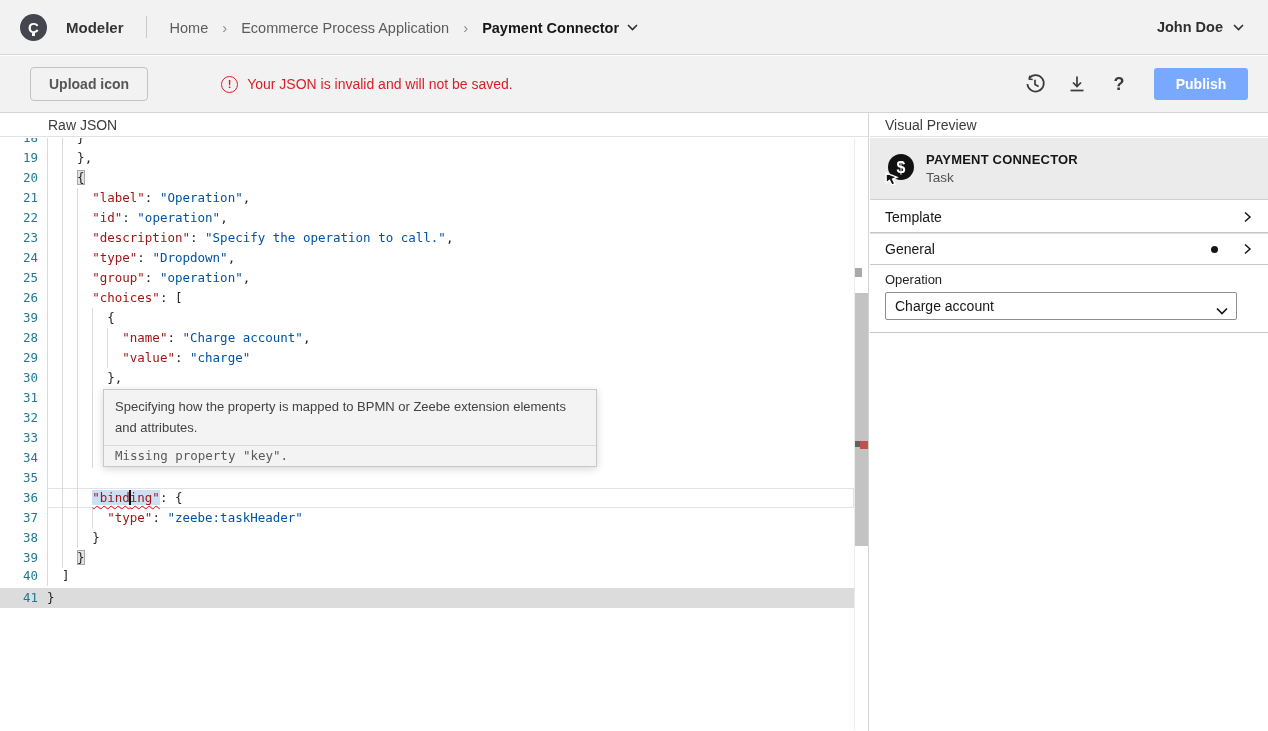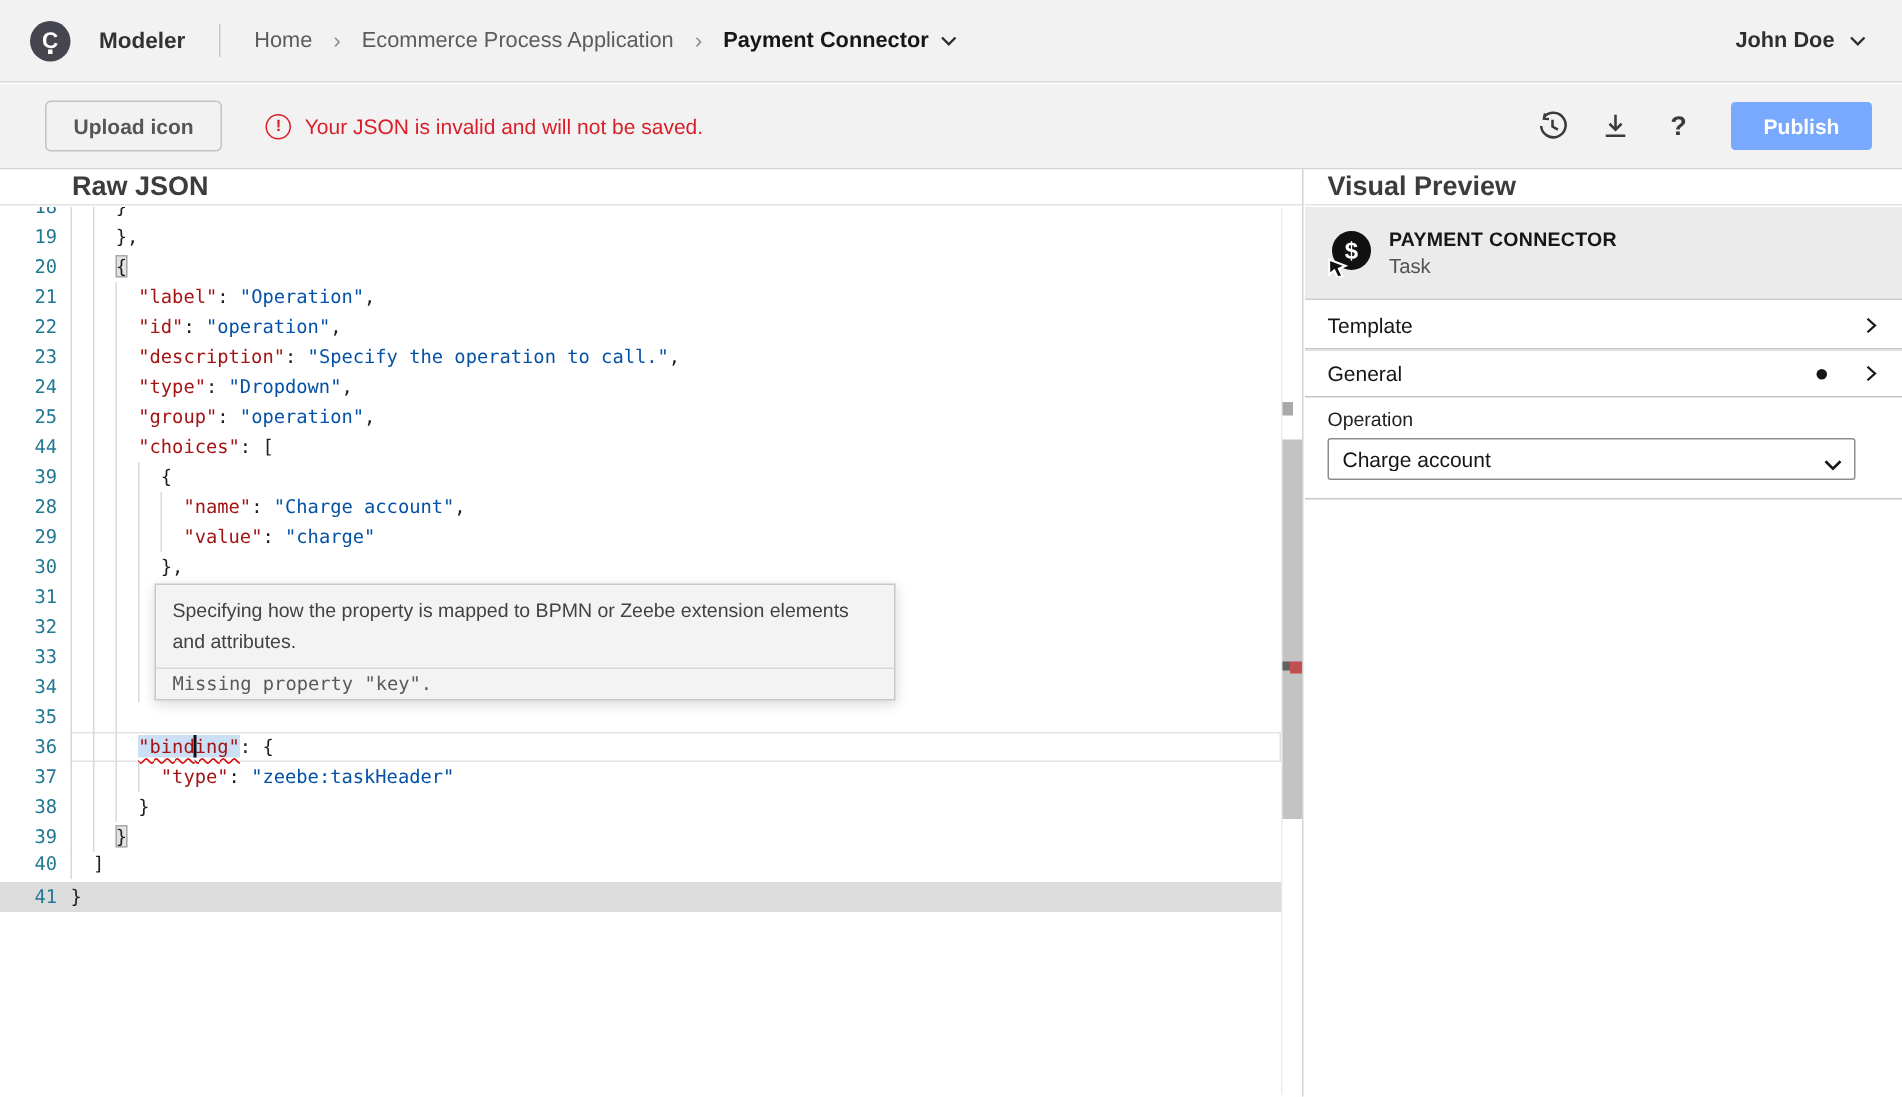--- a/index.html
+++ b/index.html
@@ -8,31 +8,31 @@
 
   
   .navbar { position:absolute; top:0; left:0; width:1268px; height:55px;
     background:#f2f2f2; border-bottom:1px solid #d8d8d8; display:flex; align-items:center; }
   .logo { width:27px; height:27px; border-radius:50%; background:#45454f; color:#fff;
     margin-left:20px; display:flex; align-items:center; justify-content:center;
     font-weight:bold; font-size:15px; position:relative; }
   .logo::after { content:""; position:absolute; bottom:5px; left:12px; width:3px; height:3px; background:#fff; }
   .appname { margin-left:19px; font-size:15px; font-weight:700; color:#333; }
   .nav-divider { width:1px; height:22px; background:#c9c9c9; margin-left:22px; }
-  .crumbs { display:flex; align-items:center; margin-left:23px; gap:14px; font-size:14.5px; }
+  .crumbs { display:flex; align-items:flex-end; margin-left:23px; gap:14px; font-size:14.5px; }
   .crumb { color:#5c5c5c; cursor:pointer; }
   .crumb-sep { color:#8c8c8c; font-size:15px; }
   .crumb-current { color:#161616; font-weight:600; display:flex; align-items:center; gap:8px; }
   .user { margin-left:auto; margin-right:24px; display:flex; align-items:center; gap:10px;
     font-size:14.5px; color:#2f2f2f; font-weight:600; }
   .chev-down svg { display:block; }
 
   
   .toolbar { position:absolute; top:56px; left:0; width:1268px; height:57px;
-    background:#f2f2f2; border-bottom:1px solid #d4d4d4; display:flex; align-items:center; }
+    background:#f2f2f2; border-bottom:1px solid #d4d4d4; display:flex; align-items:center;gap:44px; }
   .btn-upload { margin-left:30px; height:34px; padding:0 18px; background:transparent;
     border:1px solid #c2c2c2; border-radius:4px; font-size:14px; font-weight:600;
     color:#565656; font-family:inherit; cursor:pointer; }
   .err { display:flex; align-items:center; gap:9px; margin-left:29px; }
   .err-icon { width:17px; height:17px; border:1.6px solid #da1e28; border-radius:50%;
     color:#da1e28; font-size:11px; font-weight:700; display:flex; align-items:center;
     justify-content:center; line-height:1; }
   .err-text { color:#da1e28; font-size:14px; }
   .tool-right { margin-left:auto; display:flex; align-items:center; margin-right:20px; }
   .icon-btn { width:26px; height:26px; display:flex; align-items:center; justify-content:center;
@@ -40,21 +40,21 @@
   .help-glyph { font-size:18px; font-weight:600; color:#3a3a3a; }
   .btn-publish { margin-left:22px; width:94px; height:32px; background:#78a9ff; color:#fff;
     border:none; border-radius:3px; font-size:14px; font-weight:600; font-family:inherit; cursor:pointer; }
 
   
   .main { position:absolute; top:113px; left:0; width:1268px; height:618px; }
   .left-pane { position:absolute; left:0; top:0; width:869px; height:618px;
     border-right:1px solid #d4d4d4; background:#fff; }
   .right-pane { position:absolute; left:870px; top:0; width:398px; height:618px; background:#fff; }
   .pane-header { height:24px; border-bottom:1px solid #e2e2e2; display:flex; align-items:center;
-    font-size:18px; font-weight:700; color:#3c3c3c; }
+    font-size:14px; font-weight:400; color:#3c3c3c; }
   .pane-header.l { padding-left:48px; }
   .pane-header.r { padding-left:15px; }
 
   
   .editor { position:absolute; top:25px; left:0; right:0; bottom:0; overflow:hidden;
     font-family:"DejaVu Sans Mono", monospace; font-size:12.5px;border-radius:20px; }
   .edge-line { position:absolute; left:854px; top:0; bottom:0; width:1px; background:#ececec; }
   .line { position:absolute; left:0; width:854px; height:20px; line-height:20px; white-space:pre; }
   .line .ln { position:absolute; left:0; top:0; width:38px; text-align:right; color:#237893; }
   .line .code { position:absolute; left:47px; top:0; color:#1e1e1e; }
@@ -180,21 +180,21 @@
       <div class="edge-line"></div>
       <div id="code-lines">
           <div class="line" style="top: -10px;"><div class="guide" style="left: 47px;"></div><div class="guide" style="left: 62.05px;"></div><span class="ln">18</span><span class="code">    <span class="t-p">}</span></span></div>
           <div class="line" style="top: 10px;"><div class="guide" style="left: 47px;"></div><div class="guide" style="left: 62.05px;"></div><span class="ln">19</span><span class="code">    <span class="t-p">},</span></span></div>
           <div class="line" style="top: 30px;"><div class="guide" style="left: 47px;"></div><div class="guide" style="left: 62.05px;"></div><span class="ln">20</span><span class="code">    <span class="t-p bracket">{</span></span></div>
           <div class="line" style="top: 50px;"><div class="guide" style="left: 47px;"></div><div class="guide" style="left: 62.05px;"></div><div class="guide" style="left: 77.1px;"></div><span class="ln">21</span><span class="code">      <span class="t-k">"label"</span><span class="t-p">: </span><span class="t-s">"Operation"</span><span class="t-p">,</span></span></div>
           <div class="line" style="top: 70px;"><div class="guide" style="left: 47px;"></div><div class="guide" style="left: 62.05px;"></div><div class="guide" style="left: 77.1px;"></div><span class="ln">22</span><span class="code">      <span class="t-k">"id"</span><span class="t-p">: </span><span class="t-s">"operation"</span><span class="t-p">,</span></span></div>
           <div class="line" style="top: 90px;"><div class="guide" style="left: 47px;"></div><div class="guide" style="left: 62.05px;"></div><div class="guide" style="left: 77.1px;"></div><span class="ln">23</span><span class="code">      <span class="t-k">"description"</span><span class="t-p">: </span><span class="t-s">"Specify the operation to call."</span><span class="t-p">,</span></span></div>
           <div class="line" style="top: 110px;"><div class="guide" style="left: 47px;"></div><div class="guide" style="left: 62.05px;"></div><div class="guide" style="left: 77.1px;"></div><span class="ln">24</span><span class="code">      <span class="t-k">"type"</span><span class="t-p">: </span><span class="t-s">"Dropdown"</span><span class="t-p">,</span></span></div>
           <div class="line" style="top: 130px;"><div class="guide" style="left: 47px;"></div><div class="guide" style="left: 62.05px;"></div><div class="guide" style="left: 77.1px;"></div><span class="ln">25</span><span class="code">      <span class="t-k">"group"</span><span class="t-p">: </span><span class="t-s">"operation"</span><span class="t-p">,</span></span></div>
-          <div class="line" style="top: 150px;"><div class="guide" style="left: 47px;"></div><div class="guide" style="left: 62.05px;"></div><div class="guide" style="left: 77.1px;"></div><span class="ln">44</span><span class="code">      <span class="t-k">"choices"</span><span class="t-p">: [</span></span></div>
+          <div class="line" style="top: 150px;"><div class="guide" style="left: 47px;"></div><div class="guide" style="left: 62.05px;"></div><div class="guide" style="left: 77.1px;"></div><span class="ln">26</span><span class="code">      <span class="t-k">"choices"</span><span class="t-p">: [</span></span></div>
           <div class="line" style="top: 170px;"><div class="guide" style="left: 47px;"></div><div class="guide" style="left: 62.05px;"></div><div class="guide" style="left: 77.1px;"></div><div class="guide" style="left: 92.15px;"></div><span class="ln">39</span><span class="code">        <span class="t-p">{</span></span></div>
           <div class="line" style="top: 190px;"><div class="guide" style="left: 47px;"></div><div class="guide" style="left: 62.05px;"></div><div class="guide" style="left: 77.1px;"></div><div class="guide" style="left: 92.15px;"></div><div class="guide" style="left: 107.2px;"></div><span class="ln">28</span><span class="code">          <span class="t-k">"name"</span><span class="t-p">: </span><span class="t-s">"Charge account"</span><span class="t-p">,</span></span></div>
           <div class="line" style="top: 210px;"><div class="guide" style="left: 47px;"></div><div class="guide" style="left: 62.05px;"></div><div class="guide" style="left: 77.1px;"></div><div class="guide" style="left: 92.15px;"></div><div class="guide" style="left: 107.2px;"></div><span class="ln">29</span><span class="code">          <span class="t-k">"value"</span><span class="t-p">: </span><span class="t-s">"charge"</span></span></div>
           <div class="line" style="top: 230px;"><div class="guide" style="left: 47px;"></div><div class="guide" style="left: 62.05px;"></div><div class="guide" style="left: 77.1px;"></div><div class="guide" style="left: 92.15px;"></div><span class="ln">30</span><span class="code">        <span class="t-p">},</span></span></div>
           <div class="line" style="top: 250px;"><div class="guide" style="left: 47px;"></div><div class="guide" style="left: 62.05px;"></div><div class="guide" style="left: 77.1px;"></div><div class="guide" style="left: 92.15px;"></div><span class="ln">31</span><span class="code">        </span></div>
           <div class="line" style="top: 270px;"><div class="guide" style="left: 47px;"></div><div class="guide" style="left: 62.05px;"></div><div class="guide" style="left: 77.1px;"></div><div class="guide" style="left: 92.15px;"></div><div class="guide" style="left: 107.2px;"></div><span class="ln">32</span><span class="code">          </span></div>
           <div class="line" style="top: 290px;"><div class="guide" style="left: 47px;"></div><div class="guide" style="left: 62.05px;"></div><div class="guide" style="left: 77.1px;"></div><div class="guide" style="left: 92.15px;"></div><div class="guide" style="left: 107.2px;"></div><span class="ln">33</span><span class="code">          </span></div>
           <div class="line" style="top: 310px;"><div class="guide" style="left: 47px;"></div><div class="guide" style="left: 62.05px;"></div><div class="guide" style="left: 77.1px;"></div><div class="guide" style="left: 92.15px;"></div><span class="ln">34</span><span class="code">        </span></div>
           <div class="line" style="top: 330px;"><div class="guide" style="left: 47px;"></div><div class="guide" style="left: 62.05px;"></div><div class="guide" style="left: 77.1px;"></div><span class="ln">35</span><span class="code">      </span></div>
           <div class="curline" style="top: 350px;"></div>

